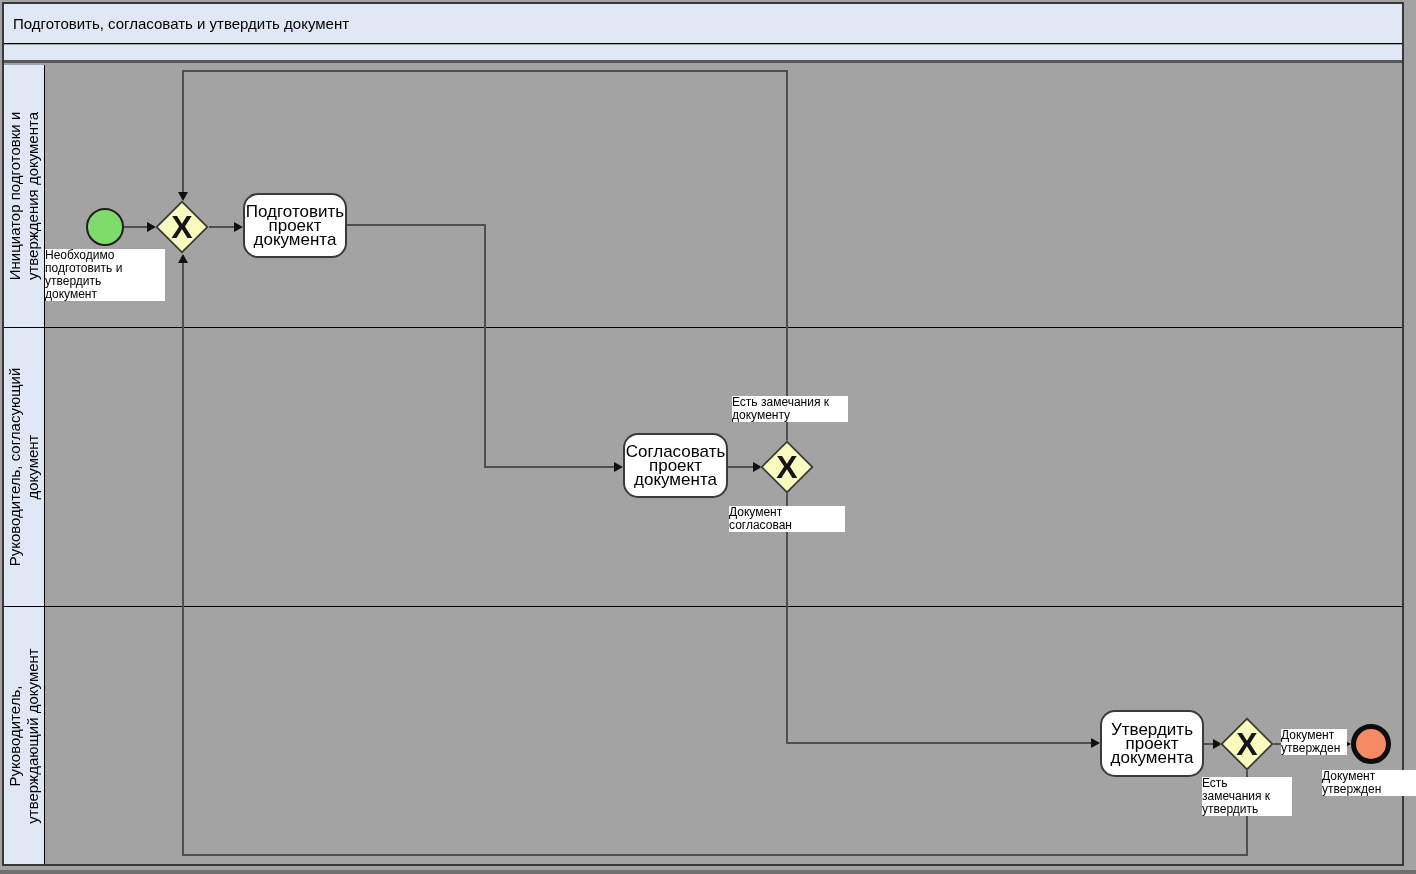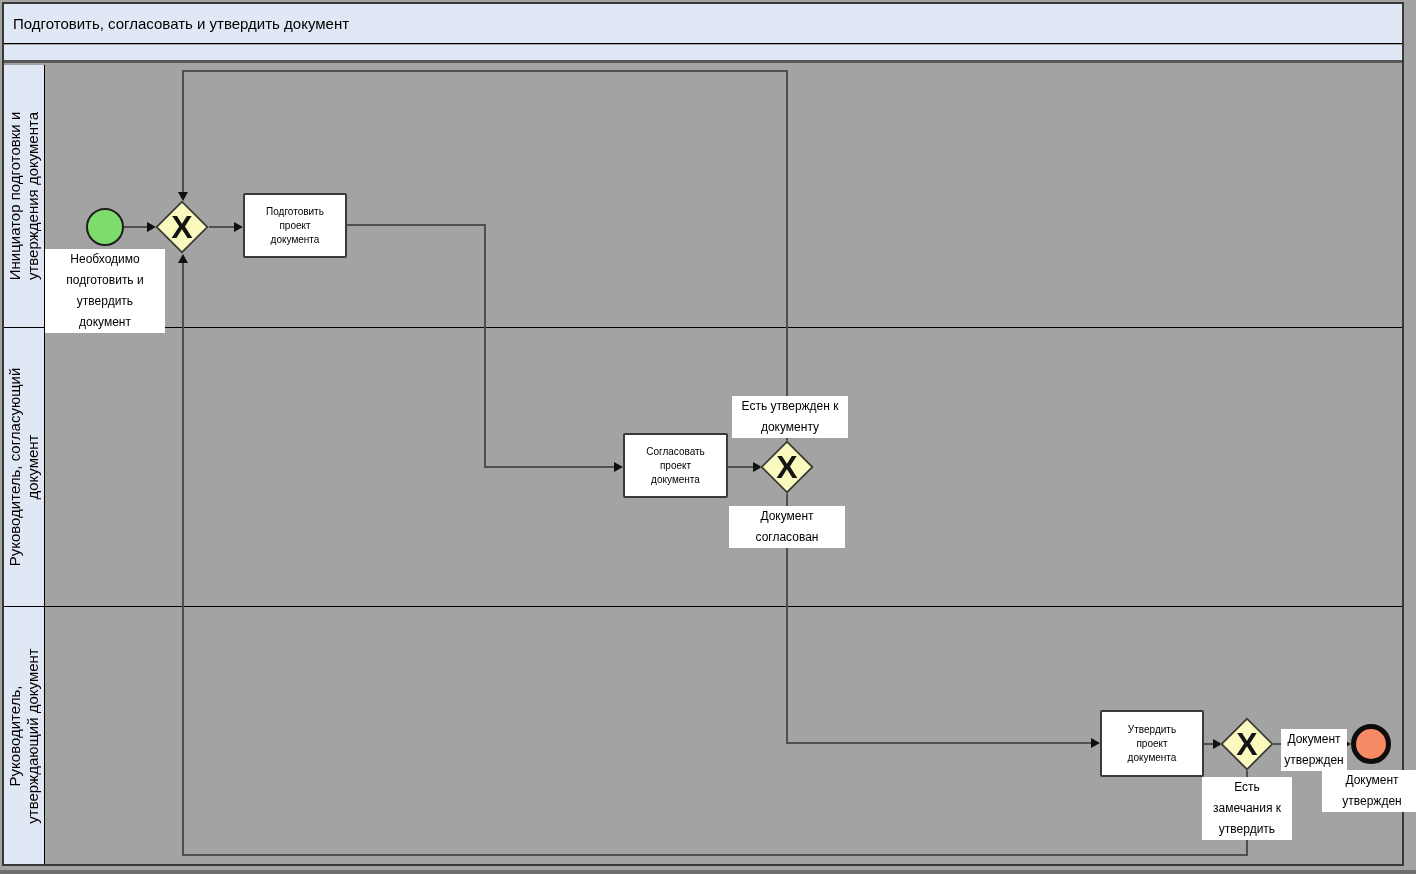--- a/index.html
+++ b/index.html
@@ -26,32 +26,32 @@
   .lane-sep{position:absolute;left:4px;width:1398px;height:1px;background:#000;}
   .lane-label{position:absolute;left:50%;top:50%;
     transform:translate(-50%,-50%) rotate(-90deg);text-align:center;
     font-size:15px;line-height:18px;white-space:pre-line;}
   .w1{width:250px}.w2{width:266px}.w3{width:246px}
   .seg{position:absolute;background:var(--connector);}
   .ah{position:absolute;width:0;height:0;}
   .ah-r{border-top:5px solid transparent;border-bottom:5px solid transparent;border-left:9px solid #101010;}
   .ah-d{border-left:5px solid transparent;border-right:5px solid transparent;border-top:9px solid #101010;}
   .ah-u{border-left:5px solid transparent;border-right:5px solid transparent;border-bottom:9px solid #101010;}
-  .task{position:absolute;background:#fff;border:2px solid #3a3a3a;border-radius:2px;
+  .task{position:absolute;background:#fff;border:2px solid #3a3a3a;border-radius:15px;
     box-sizing:border-box;display:flex;align-items:center;justify-content:center;
-    text-align:center;font-size:10px;line-height:14px;white-space:pre-line;}
+    text-align:center;font-size:17px;line-height:14px;white-space:pre-line;}
   .event-start{position:absolute;width:38px;height:38px;border-radius:50%;
     background:var(--start-fill);border:2px solid #1e1e1e;box-sizing:border-box;}
   .event-end{position:absolute;width:40px;height:40px;border-radius:50%;
     background:var(--end-fill);border:5px solid #0d0d0d;box-sizing:border-box;}
   .gw{position:absolute;width:38px;height:38px;background:var(--gateway-fill);
     border:2px solid #3d3d3d;box-sizing:border-box;transform:rotate(45deg);}
   .gw-x{position:absolute;width:38px;height:38px;display:flex;align-items:center;
     justify-content:center;font-size:32px;font-weight:700;color:#141414;}
-  .lbl{position:absolute;text-align:center;font-size:12px;line-height:21px;
+  .lbl{position:absolute;text-align:left;font-size:12px;line-height:13px;
     white-space:pre-line;background:#fff;}
   .win-edge{position:absolute;left:0;top:870px;width:1416px;height:4px;background:#6f6f6f;}
 </style>
 </head>
 <body>
 
 <div class="stage">
 
   <div class="pool"></div>
   <div class="title-band">
@@ -123,21 +123,21 @@
 
   <div class="gw" style="left:1228px;top:725px;"></div>
   <div class="gw-x" style="left:1228px;top:725px;">X</div>
 
   <div class="event-end" style="left:1351px;top:724px;"></div>
 
   <div class="lbl" style="left:45px;top:249px;width:120px;">Необходимо
 подготовить и
 утвердить
 документ</div>
-  <div class="lbl" style="left:732px;top:396px;width:116px;">Есть утвержден к
+  <div class="lbl" style="left:732px;top:396px;width:116px;">Есть замечания к
 документу</div>
   <div class="lbl" style="left:729px;top:506px;width:116px;">Документ
 согласован</div>
   <div class="lbl" style="left:1281px;top:729px;width:66px;">Документ
 утвержден</div>
   <div class="lbl" style="left:1202px;top:777px;width:90px;">Есть
 замечания к
 утвердить</div>
   <div class="lbl" style="left:1322px;top:770px;width:100px;">Документ
 утвержден</div>

